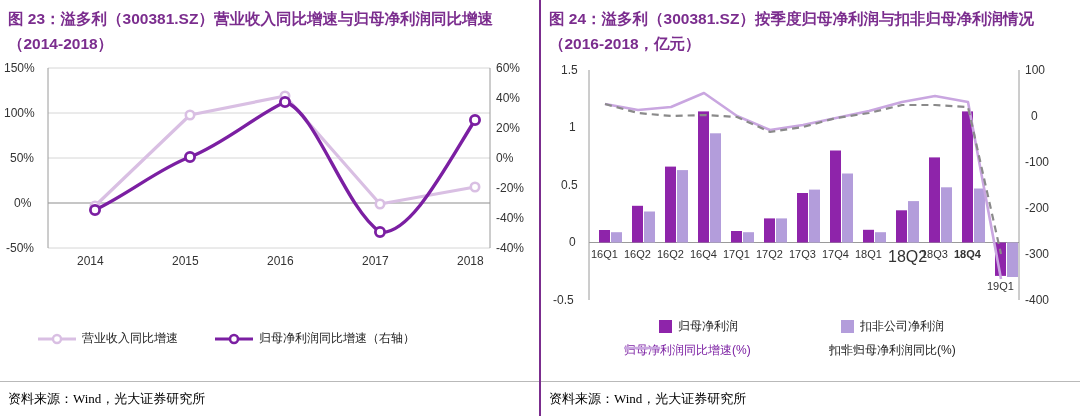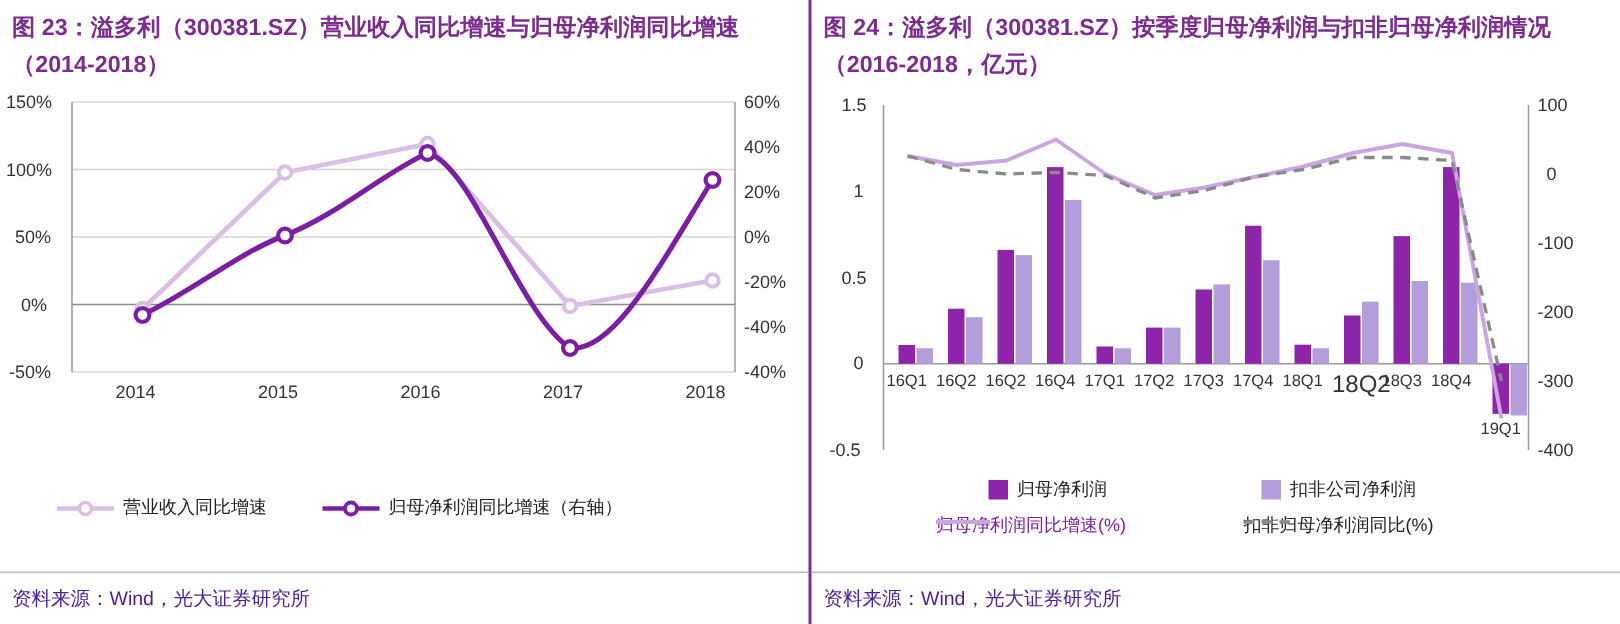--- a/index.html
+++ b/index.html
@@ -5,21 +5,21 @@
   html,body{margin:0;padding:0;}
   body{width:1080px;height:416px;background:#ffffff;font-family:"Liberation Sans",sans-serif;overflow:hidden;}
   .page{position:relative;width:1080px;height:416px;}
   .divider{position:absolute;left:539px;top:0;width:2px;height:416px;background:#7b2d8e;}
   .panel{position:absolute;top:0;height:416px;}
   .panel.left{left:0;width:539px;}
   .panel.right{left:541px;width:539px;}
   .ptitle{position:absolute;left:8px;top:6px;width:520px;font-size:15.5px;font-weight:bold;color:#7b2d8e;line-height:25px;letter-spacing:0px;}
   .chartarea{position:absolute;}
   .srcline{position:absolute;left:0;right:0;bottom:0;height:34px;border-top:1px solid #b9b9b9;}
-  .srctext{position:absolute;left:8px;top:8px;font-size:13px;color:#4c1d95;}
+  .srctext{position:absolute;left:8px;top:8px;font-size:13px;color:#000000;font-family:Liberation Serif, serif;}
   .axislbl{position:absolute;font-size:12px;color:#333;white-space:nowrap;}
   svg{position:absolute;left:0;top:0;overflow:visible;}
   .lgitem{position:absolute;display:flex;align-items:center;white-space:nowrap;font-size:12px;color:#222;}
   .sw-box{display:inline-block;width:13px;height:13px;margin-right:6px;}
 </style>
 </head>
 <body>
 
 <div class="page">
 
@@ -160,21 +160,21 @@
       <div class="axislbl" style="left:83px;top:190px;font-size:11px;">16Q2</div>
       <div class="axislbl" style="left:116px;top:190px;font-size:11px;">16Q2</div>
       <div class="axislbl" style="left:149px;top:190px;font-size:11px;">16Q4</div>
       <div class="axislbl" style="left:182px;top:190px;font-size:11px;">17Q1</div>
       <div class="axislbl" style="left:215px;top:190px;font-size:11px;">17Q2</div>
       <div class="axislbl" style="left:248px;top:190px;font-size:11px;">17Q3</div>
       <div class="axislbl" style="left:281px;top:190px;font-size:11px;">17Q4</div>
       <div class="axislbl" style="left:314px;top:190px;font-size:11px;">18Q1</div>
       <div class="axislbl" style="left:347px;top:190px;font-size:16px;">18Q2</div>
       <div class="axislbl" style="left:380px;top:190px;font-size:11px;">18Q3</div>
-      <div class="axislbl" style="left:413px;top:190px;font-size:11px;">18Q4</div>
+      <div class="axislbl" style="left:413px;top:190px;font-size:11px;font-weight:bold;">18Q4</div>
       <div class="axislbl" style="left:446px;top:222px;font-size:11px;">19Q1</div>
     </div>
 
     <div style="position:absolute;left:0;top:318px;width:539px;height:48px;">
       <div class="lgitem" style="left:118px;top:0;">
         <span class="sw-box" style="background:#8e24aa;"></span>
         <span>归母净利润</span>
       </div>
       <div class="lgitem" style="left:300px;top:0;">
         <span class="sw-box" style="background:#b39ddb;"></span>

